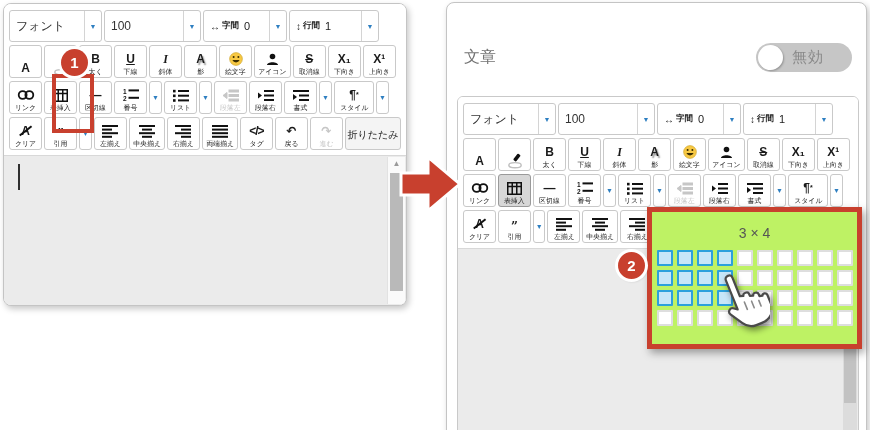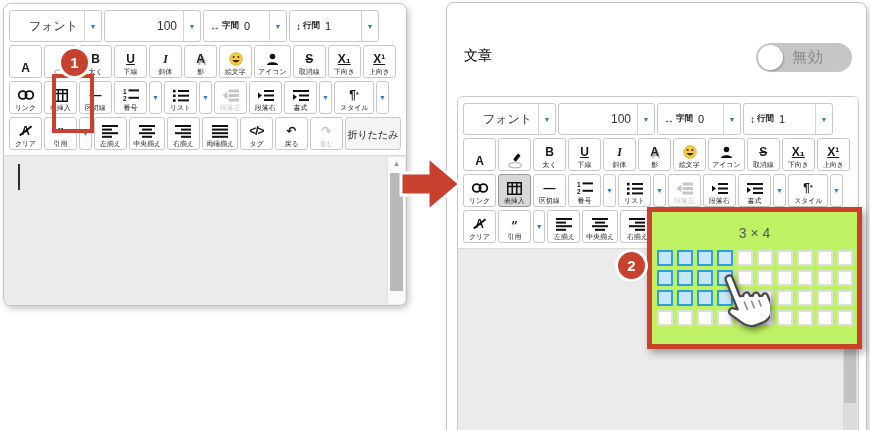--- a/index.html
+++ b/index.html
@@ -17,21 +17,21 @@
     --dis:#c6c6c6;
     --grayarea:#ebebeb;
   }
   
   .panel{position:absolute;background:#fff;border:1px solid #c4c4c4;box-shadow:2px 3px 6px rgba(0,0,0,.22);}
   #left-panel{left:3px;top:3px;width:402px;height:301px;border-radius:8px;overflow:hidden;display:flex;flex-direction:column;}
   #right-panel{left:446px;top:2px;width:419px;height:434px;border-radius:8px;}
   
   .toolbar{padding:6px 5px 2px 5px;background:#fff;}
   .trow{display:flex;gap:2px;margin-bottom:3px;align-items:stretch;}
-  .sel{height:32px;background:#fff;border:1px solid var(--border);border-radius:3px;display:flex;align-items:center;box-sizing:border-box;text-align:right;}
+  .sel{height:32px;background:#fff;border:1px solid var(--border);border-radius:3px;display:flex;align-items:center;box-sizing:border-box;}
   .sel .val{font-size:12px;color:#333;padding:0 6px;flex:1;white-space:nowrap;}
   .sel .mini{font-size:8.5px;font-weight:bold;color:#222;margin:8px 2px;}
   .sel .num{font-size:11px;color:#222;margin:0 3px;}
   .sel .arr{font-size:10px;color:#222;margin-left:6px;}
   .caretbox{width:16px;align-self:stretch;border-left:1px solid #d4d4d4;display:flex;align-items:center;justify-content:center;color:var(--blue);font-size:7px;}
   .btn{min-width:33px;height:33px;box-sizing:border-box;padding:2px 2px 1px 2px;background:#fff;border:1px solid var(--border);border-radius:3px;
        display:flex;flex-direction:column;align-items:center;justify-content:flex-end;cursor:default;}
   .btn .ic{height:16px;display:flex;align-items:center;justify-content:center;font-size:12px;font-weight:bold;color:var(--ink);line-height:16px;}
   .btn .lb{font-size:7.5px;color:#222;white-space:nowrap;transform:scale(.92);line-height:9px;}
   .btn.pressed{background:#d7d7d7;border-color:#9a9a9a;}
@@ -46,31 +46,31 @@
   .ita{font-style:italic;font-family:"Liberation Serif","DejaVu Serif",serif;}
   .shad{text-shadow:1.5px 1.5px 1.5px #909090;}
   .strike{text-decoration:line-through;font-size:11px;}
   .fc{display:flex;flex-direction:column;align-items:center;line-height:10px;}
   .fc .bar{width:20px;height:4px;background:#2f2f2f;border-radius:2px;margin-top:1px;}
   .quoteic{font-family:"DejaVu Serif","Liberation Serif",serif;font-size:18px;line-height:10px;position:relative;top:3px;}
   .clearA{position:relative;font-size:11px;}
   .clearA::after{content:"";position:absolute;left:-3px;top:7px;width:15px;height:1.5px;background:#111;transform:rotate(-38deg);}
   .styleic{font-size:11px;}
   .styleic sup{font-size:7px;}
-  .subsup{font-size:11px;text-decoration:underline;}
+  .subsup{font-size:11px;}
   .undoic{font-size:15px;font-weight:bold;}
   .tagic{font-size:9px;letter-spacing:-1px;}
   
   .textarea{flex:1;background:var(--grayarea);border-top:1px solid #d8d8d8;position:relative;}
   .cursor{position:absolute;left:14px;top:8px;width:1.5px;height:26px;background:#2f2f2f;}
   .scroll{position:absolute;right:1px;top:1px;bottom:1px;width:17px;background:#fafafa;border-left:1px solid #e2e2e2;}
   .scroll .up{position:absolute;top:2px;left:0;right:0;text-align:center;font-size:8px;color:#9a9a9a;}
   .scroll .thumb{position:absolute;left:2px;right:2px;top:16px;height:118px;background:#b9b9b9;}
   
-  #section-title{position:absolute;left:17px;top:44px;font-size:14px;color:#000000;}
+  #section-title{position:absolute;left:17px;top:44px;font-size:16px;color:#737373;}
   #toggle-row{position:absolute;right:14px;top:40px;display:flex;align-items:center;gap:6px;}
   #toggle-row .tlabel{font-size:14.5px;color:#333;}
   .toggle{width:96px;height:29px;border-radius:15px;background:#c6c6c6;position:relative;}
   .toggle .knob{position:absolute;left:2px;top:2px;width:25px;height:25px;border-radius:50%;background:#fff;box-shadow:1px 1px 2px rgba(0,0,0,.25);}
   .toggle .state{position:absolute;left:36px;top:0;height:100%;display:flex;align-items:center;font-size:15px;color:#8a8a8a;letter-spacing:1px;}
   #right-editor{position:absolute;left:10px;top:93px;width:400px;bottom:-2px;border:1px solid var(--border);border-radius:6px 6px 0 0;
                 display:flex;flex-direction:column;background:#fff;overflow:hidden;}
   #right-editor .scroll2{position:absolute;right:1px;top:1px;bottom:0;width:14px;background:#dcdcdc;}
   #right-editor .scroll2 .thumb{position:absolute;left:1px;right:1px;top:1px;height:152px;background:#c2c2c2;}
   

